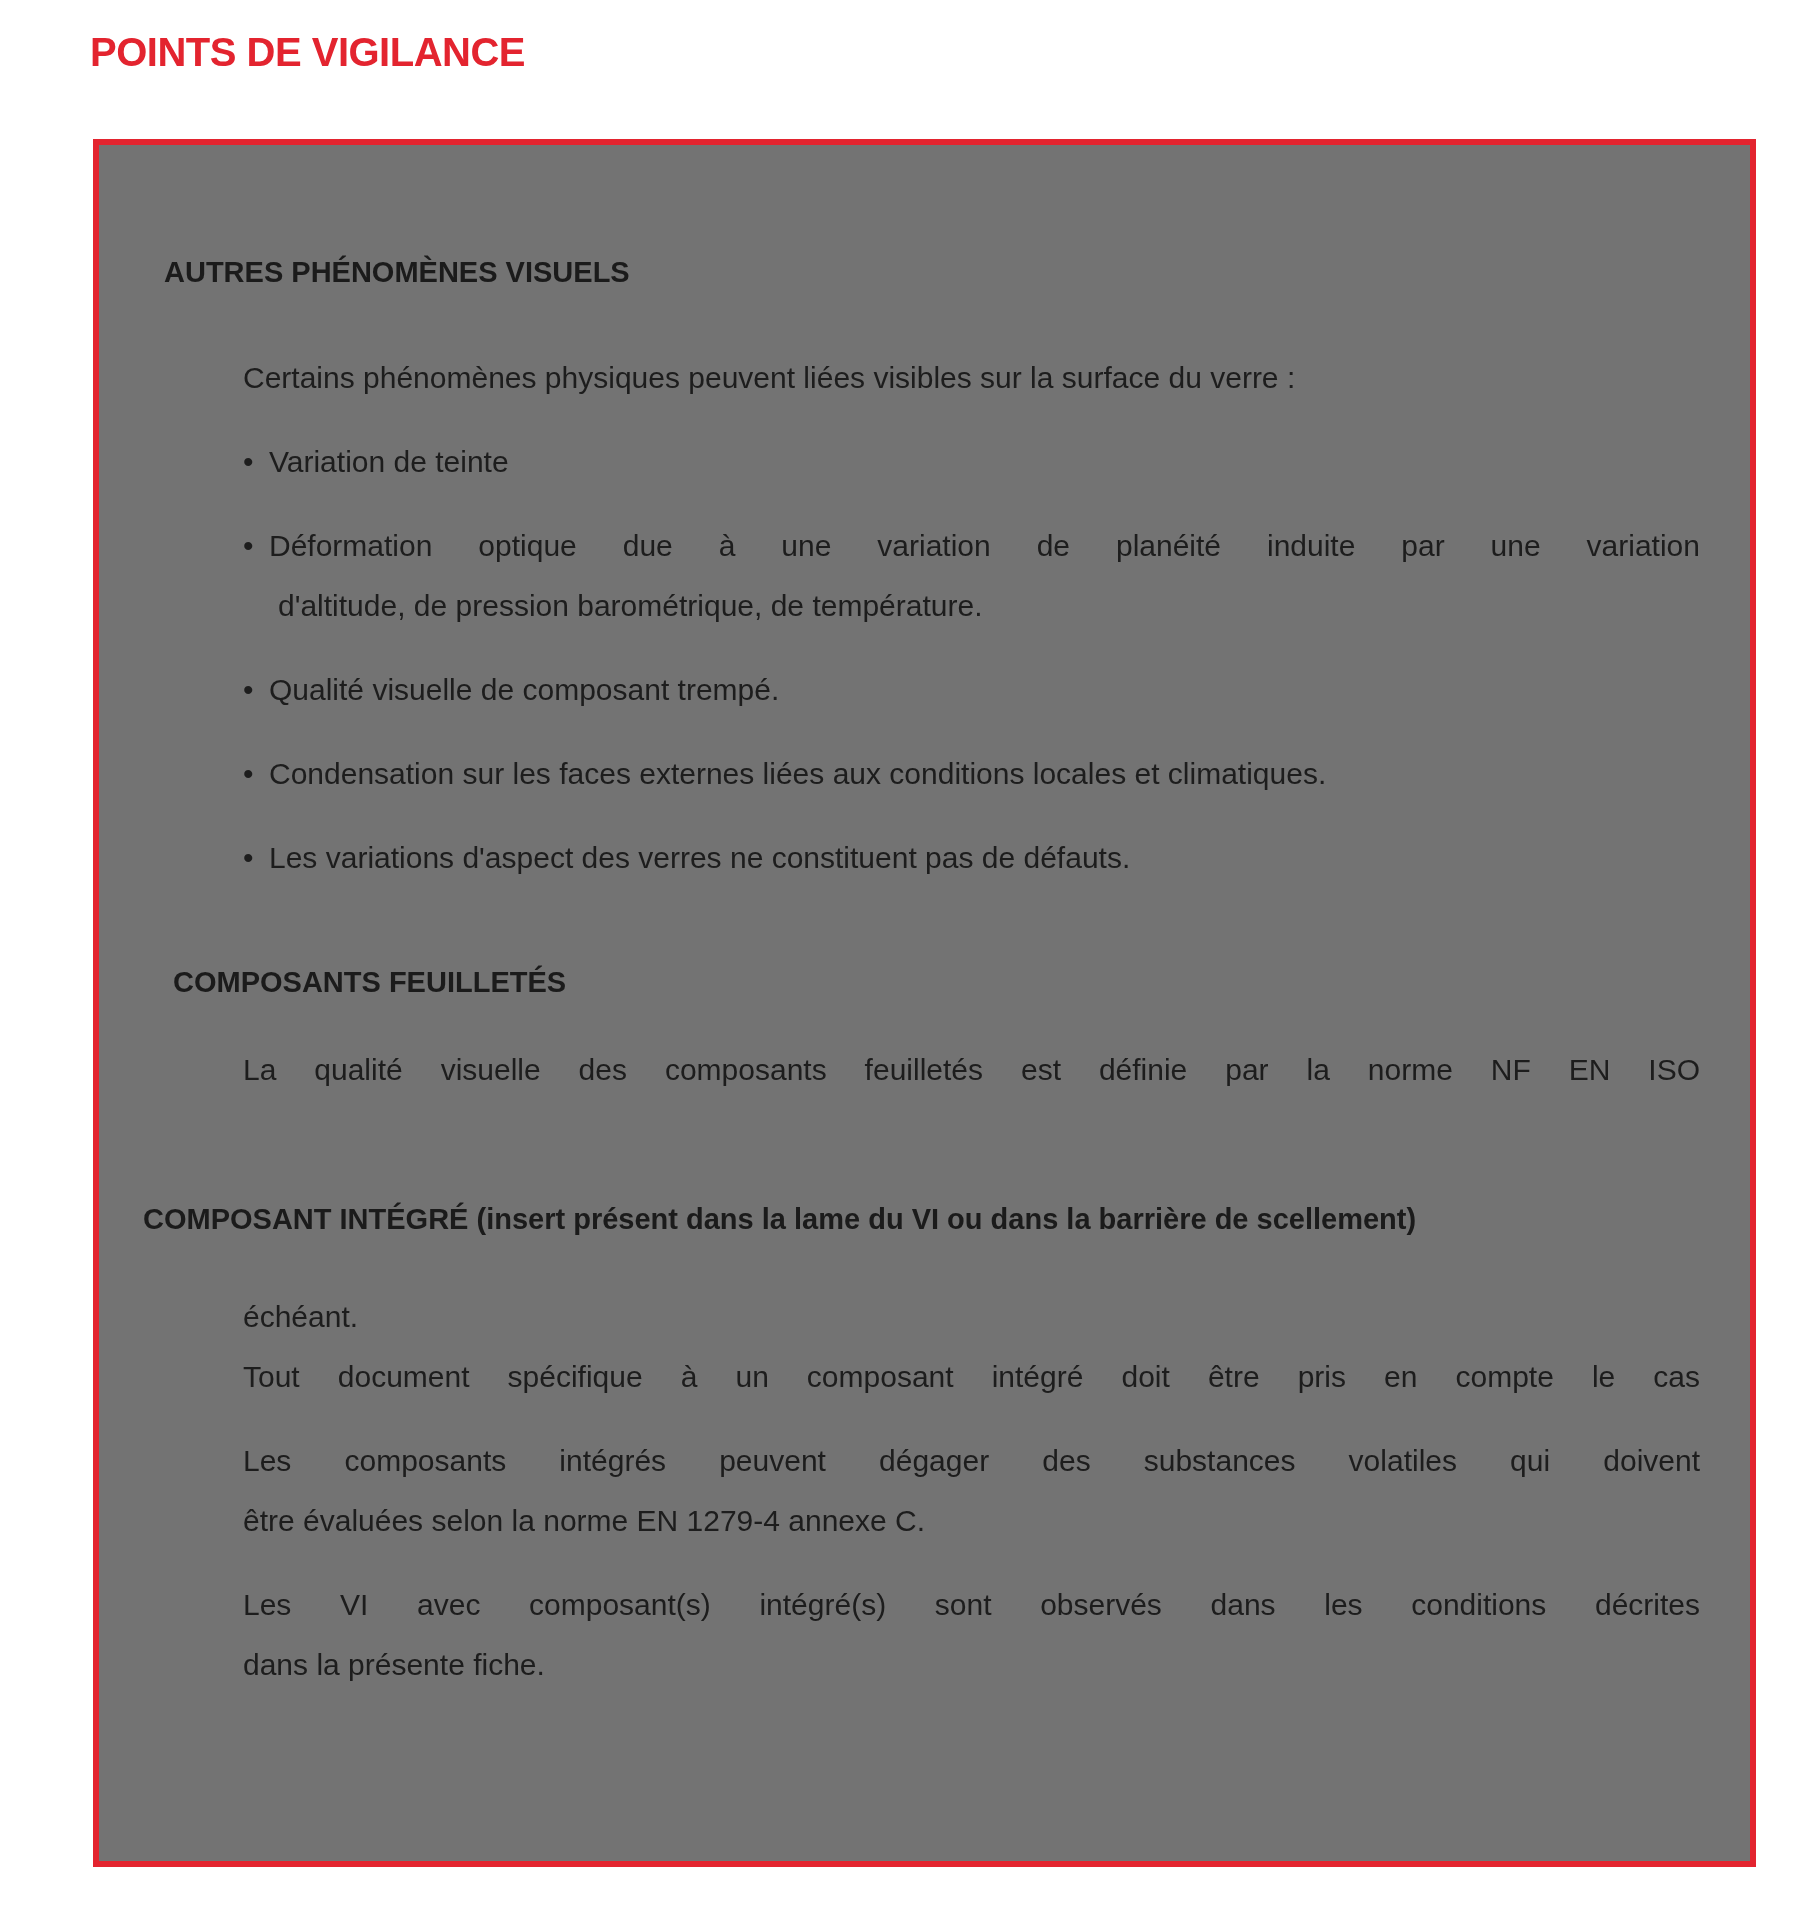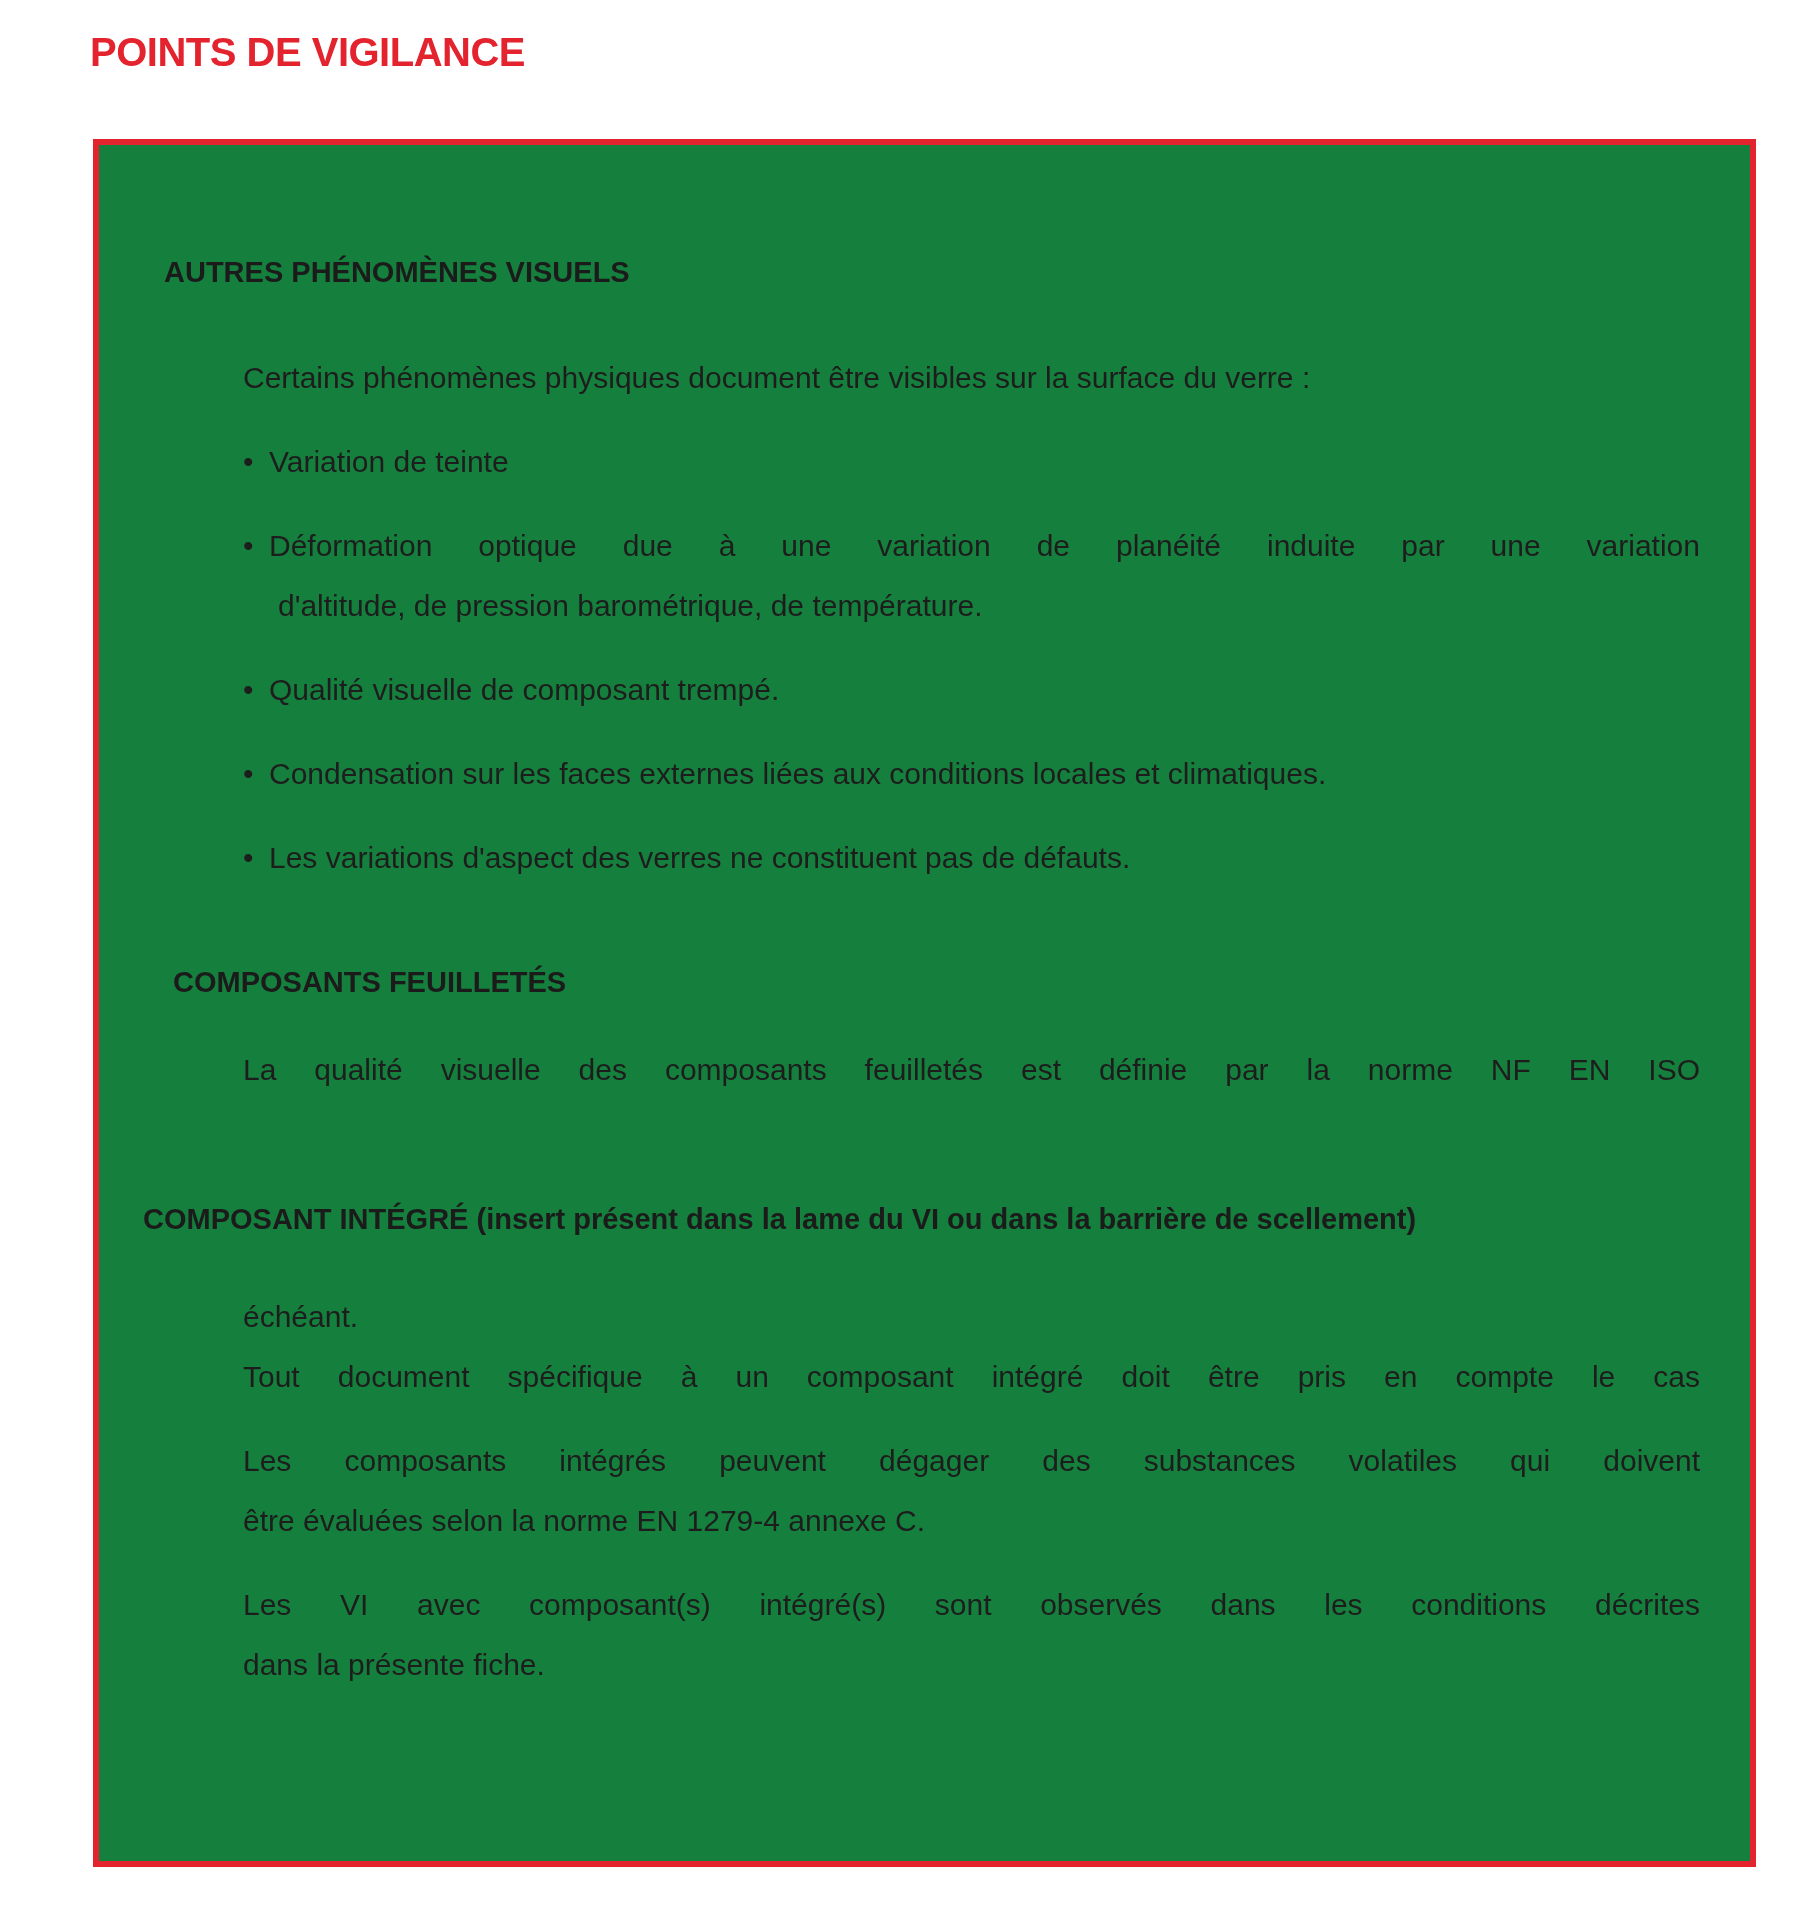--- a/index.html
+++ b/index.html
@@ -27,21 +27,21 @@
     color: #e3242f;
     white-space: nowrap;
   }
   .frame {
     position: absolute;
     left: 93px;
     top: 139px;
     width: 1651px;
     height: 1716px;
     border: 6px solid #e3242f;
-    background: #15803d;
+    background: #737373;
     box-sizing: content-box;
   }
   .content {
     padding-top: 109px;
   }
   .sec-heading {
     font-size: 29px;
     line-height: 36px;
     font-weight: bold;
     color: #1b1b1b;
@@ -80,21 +80,21 @@
 
 <div class="page">
 
   <div class="doc-title">POINTS DE VIGILANCE</div>
 
   <div class="frame">
     <div class="content">
 
       <div class="sec-heading h-autres">AUTRES PHÉNOMÈNES VISUELS</div>
 
-      <div class="item">Certains phénomènes physiques document être visibles sur la surface du verre :</div>
+      <div class="item">Certains phénomènes physiques peuvent liées visibles sur la surface du verre :</div>
 
       <div class="item bullet">
         <span class="marker">•</span>
         <div class="btext">
           <div class="line">Variation de teinte</div>
         </div>
       </div>
 
       <div class="item bullet">
         <span class="marker">•</span>

